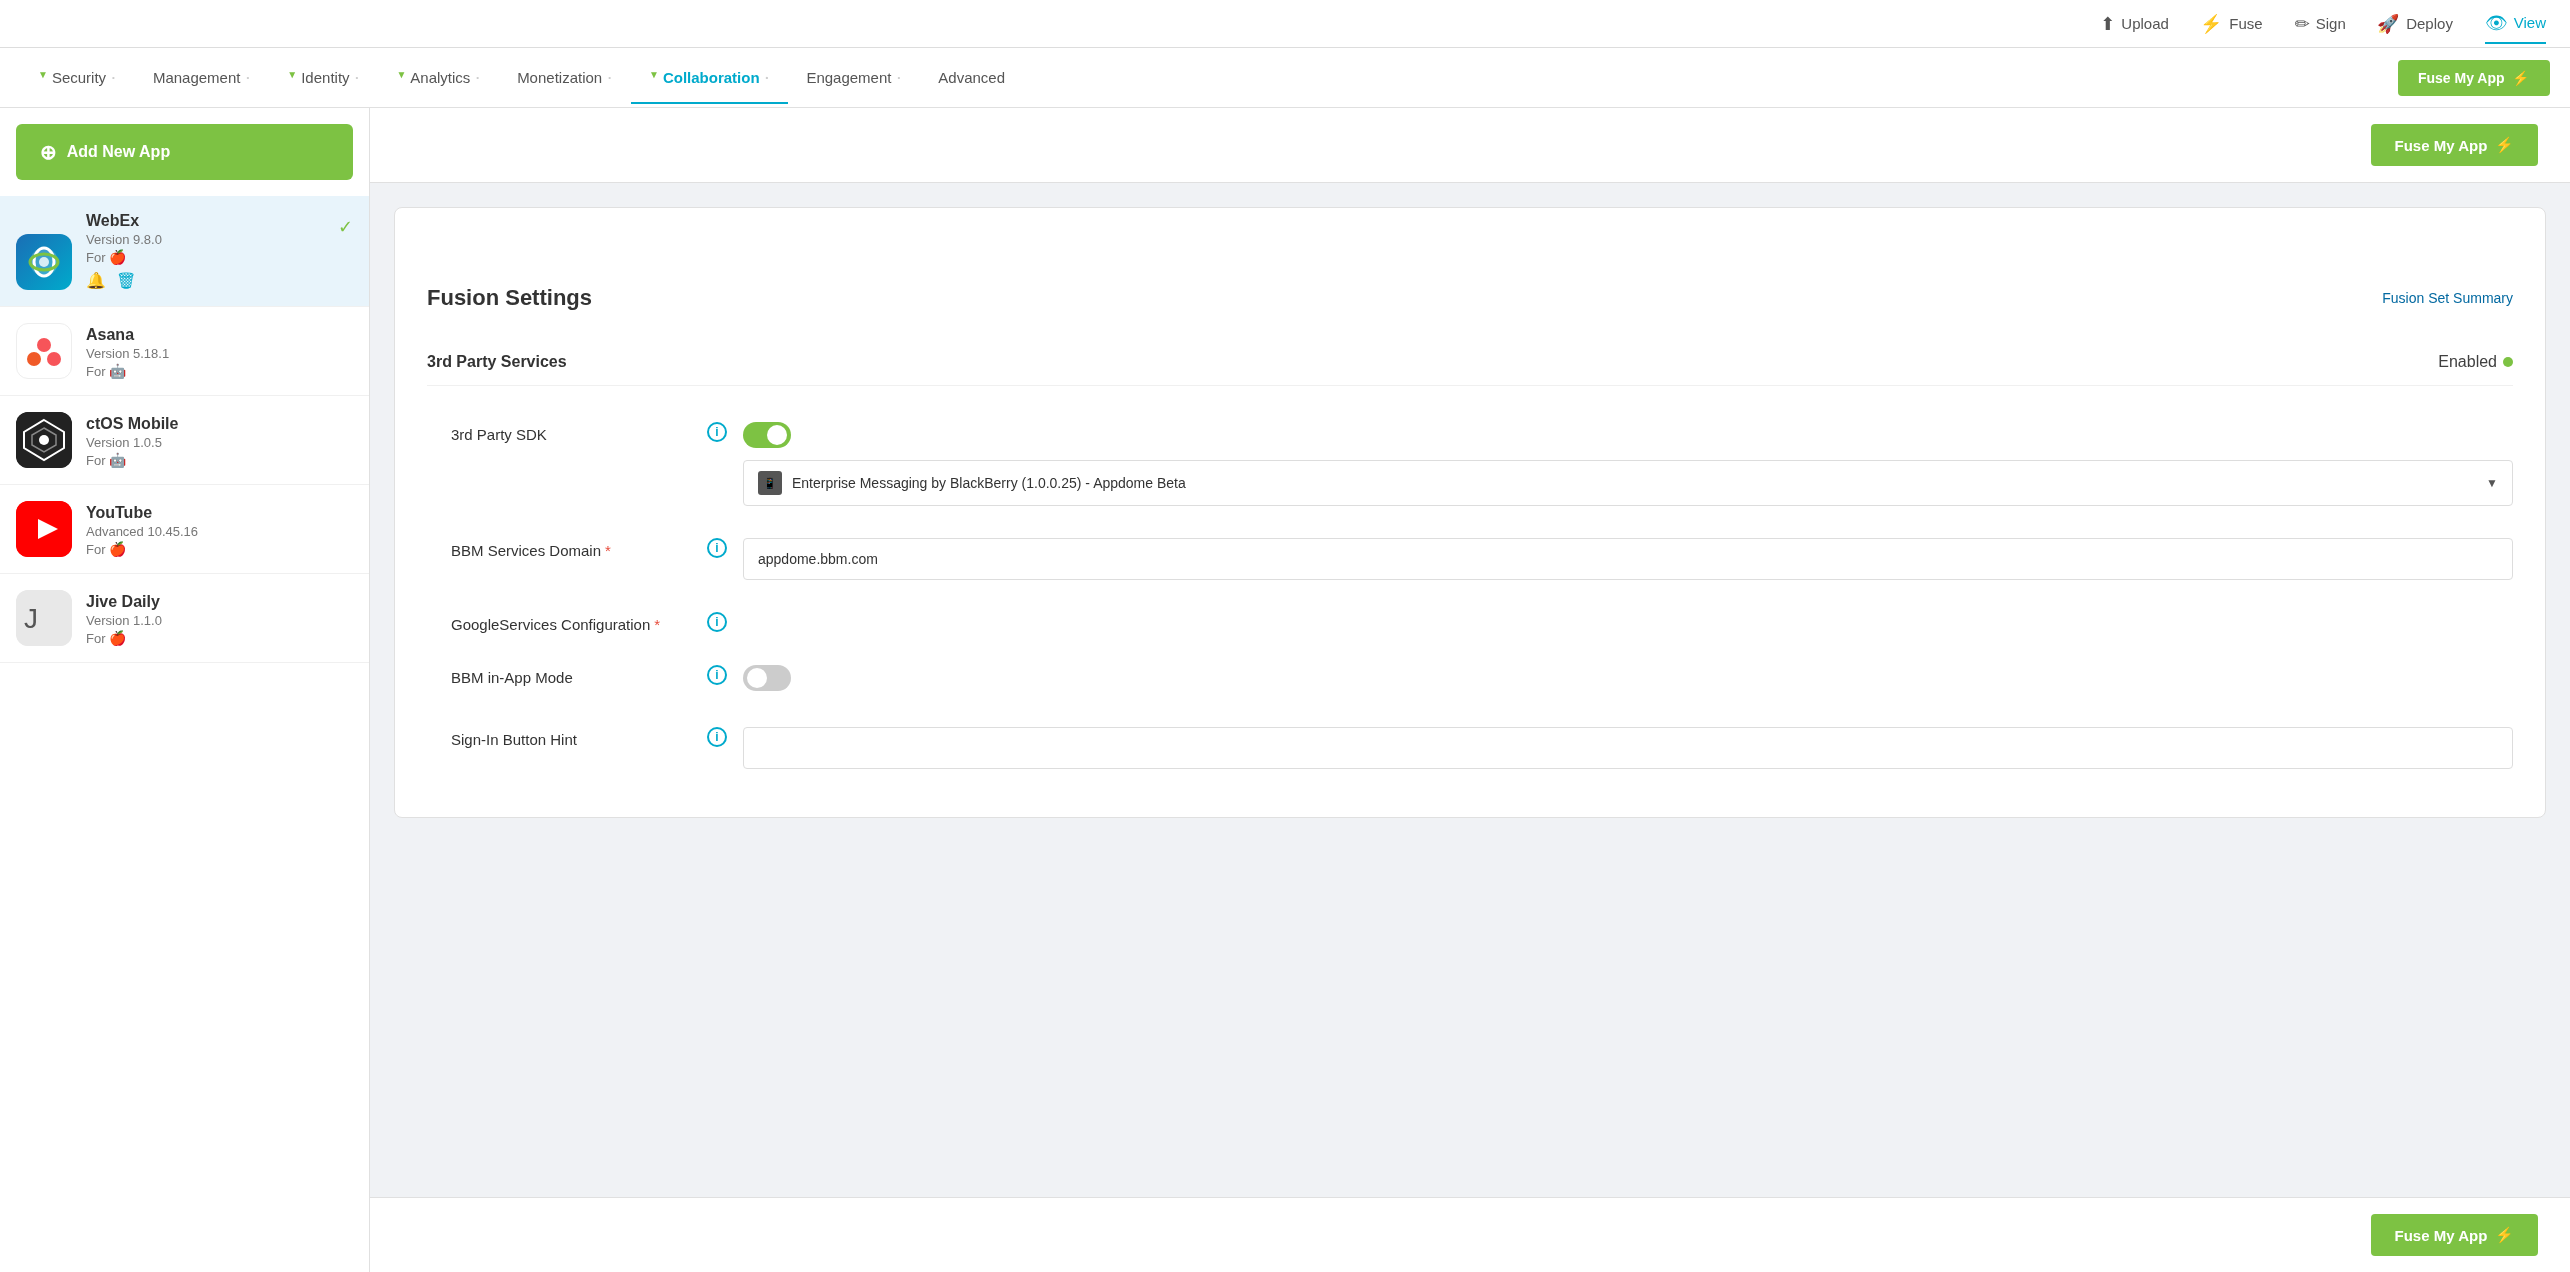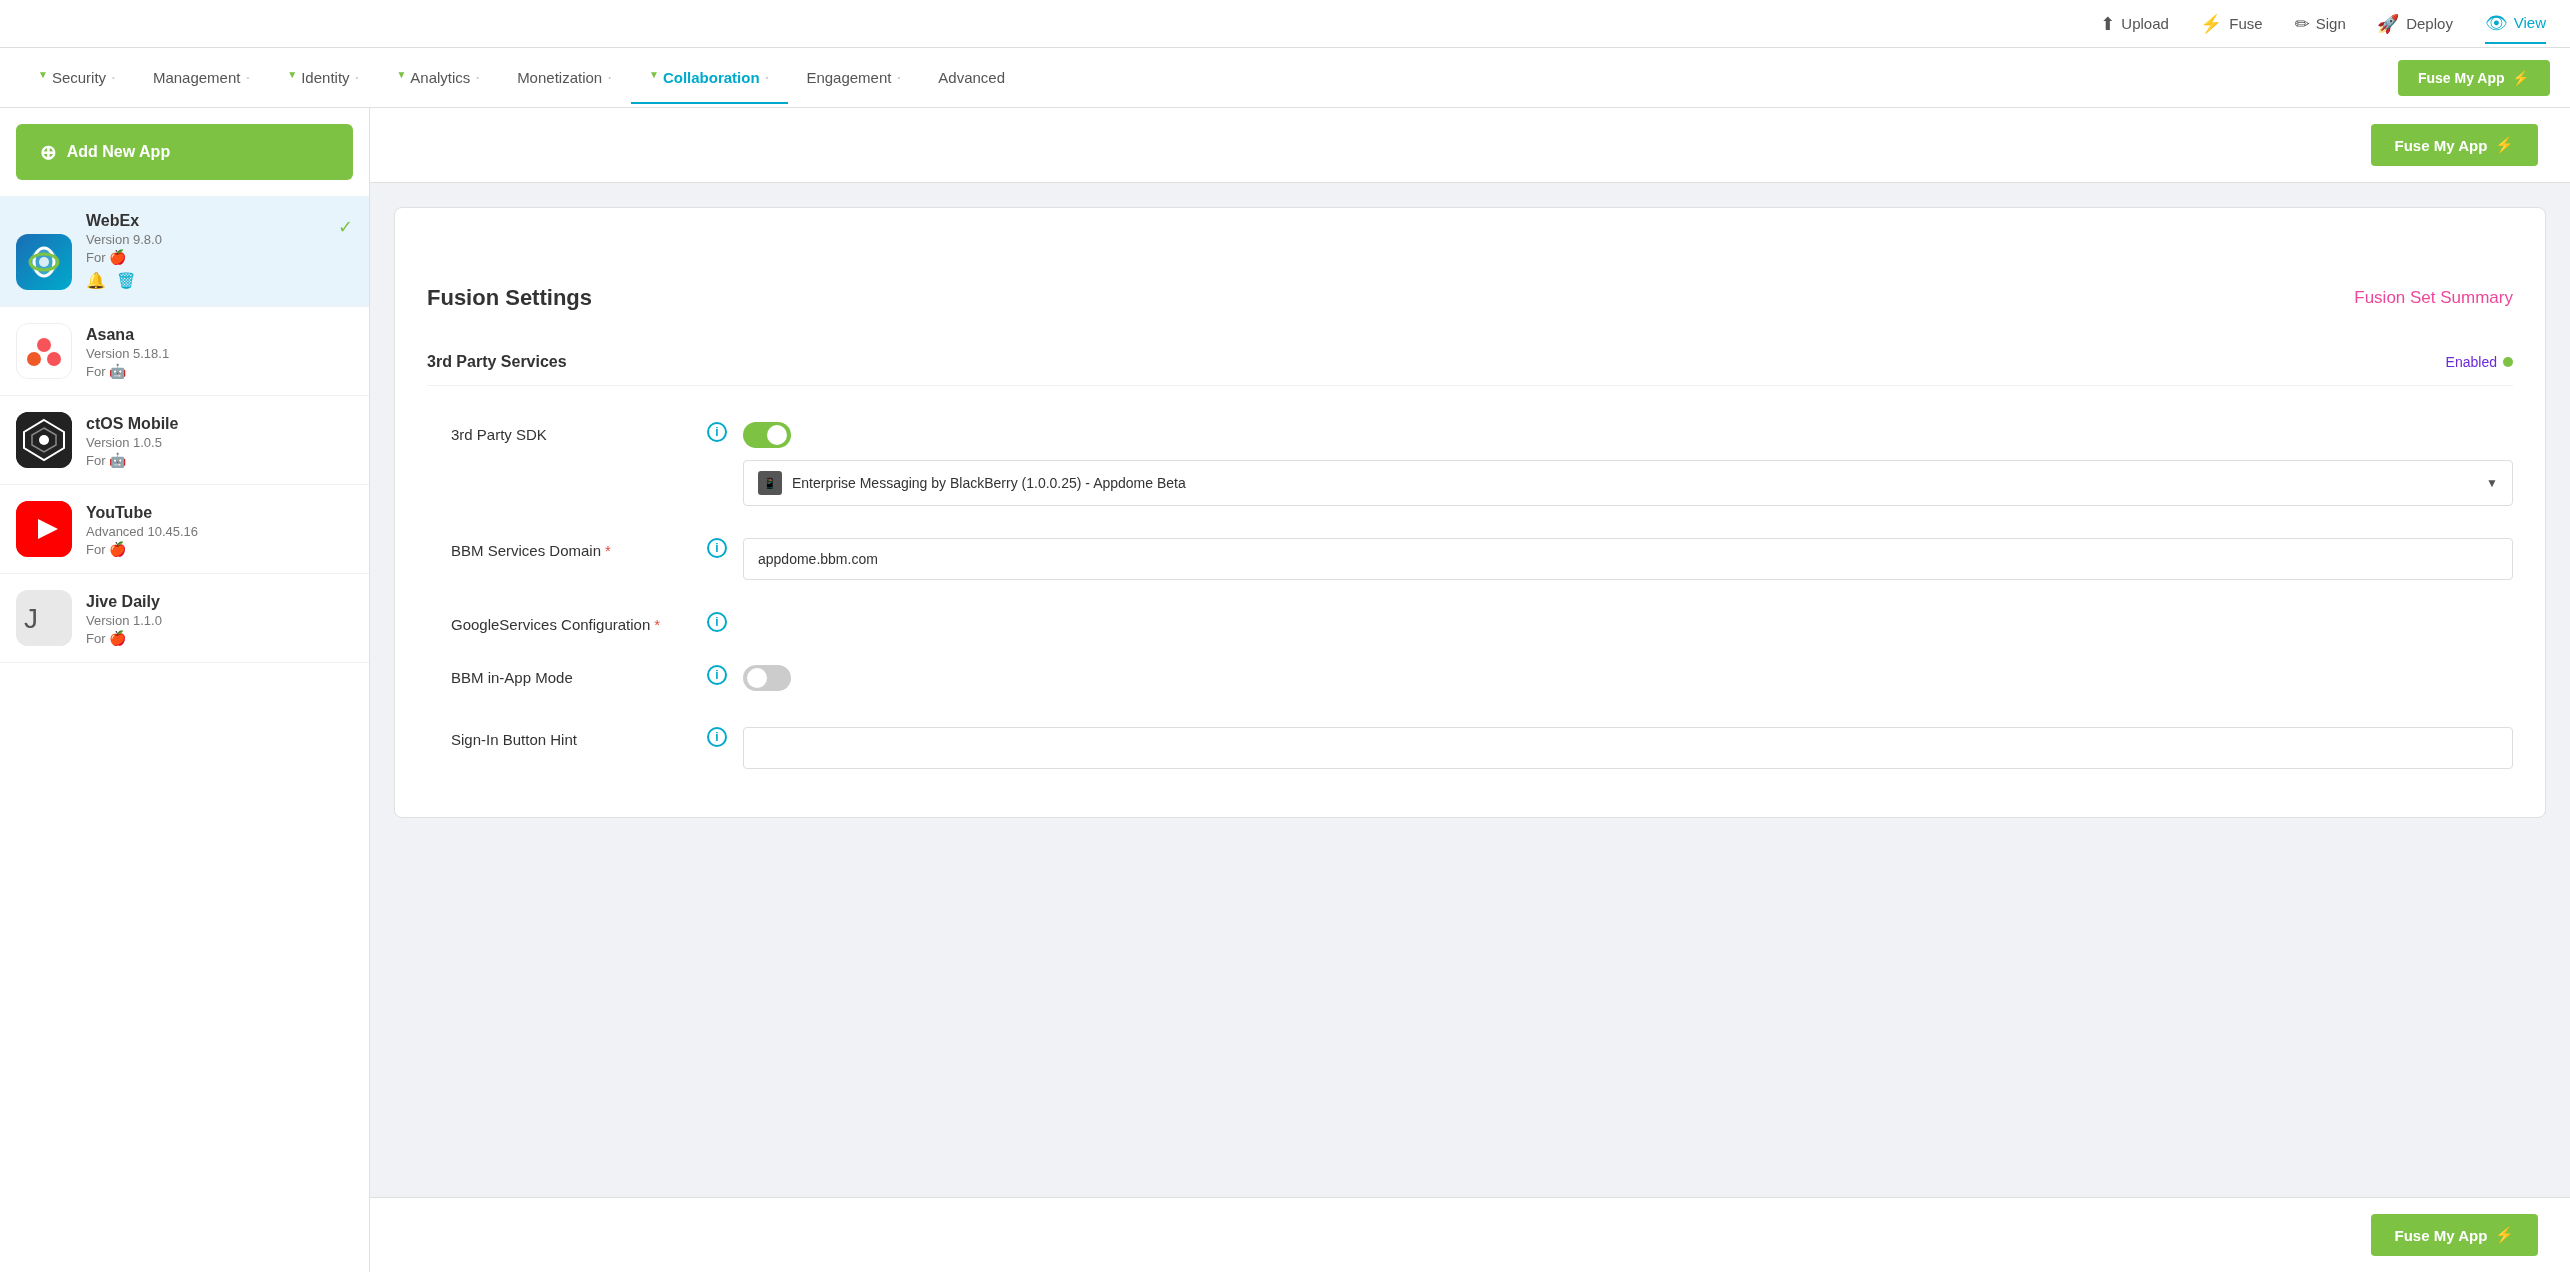--- a/index.html
+++ b/index.html
@@ -183,39 +183,39 @@
       align-items: center;
       margin-bottom: 28px;
       margin-top: 45px;
     }
     .fusion-settings-title {
       font-size: 22px;
       font-weight: 600;
       color: #333;
     }
     .fusion-set-summary-link {
-      color: #ec4899;
-      font-size: 17px;
+      color: #0369a1;
+      font-size: 14px;
       cursor: pointer;
       text-decoration: none;
     }
 
     
     .section-header {
       display: flex;
       justify-content: space-between;
       align-items: center;
       padding: 14px 0;
       border-bottom: 1px solid #f0f0f0;
       margin-bottom: 20px;
     }
     .section-title { font-size: 16px; font-weight: 600; color: #333; }
     .enabled-badge {
       display: flex; align-items: center; gap: 6px;
-      font-size: 14px; color: #6d28d9;
+      font-size: 16px; color: #404040;
     }
     .enabled-dot { width: 10px; height: 10px; border-radius: 50%; background: #7dc243; }
 
     
     .form-row {
       display: flex;
       align-items: flex-start;
       padding: 16px 0;
       gap: 16px;
     }

